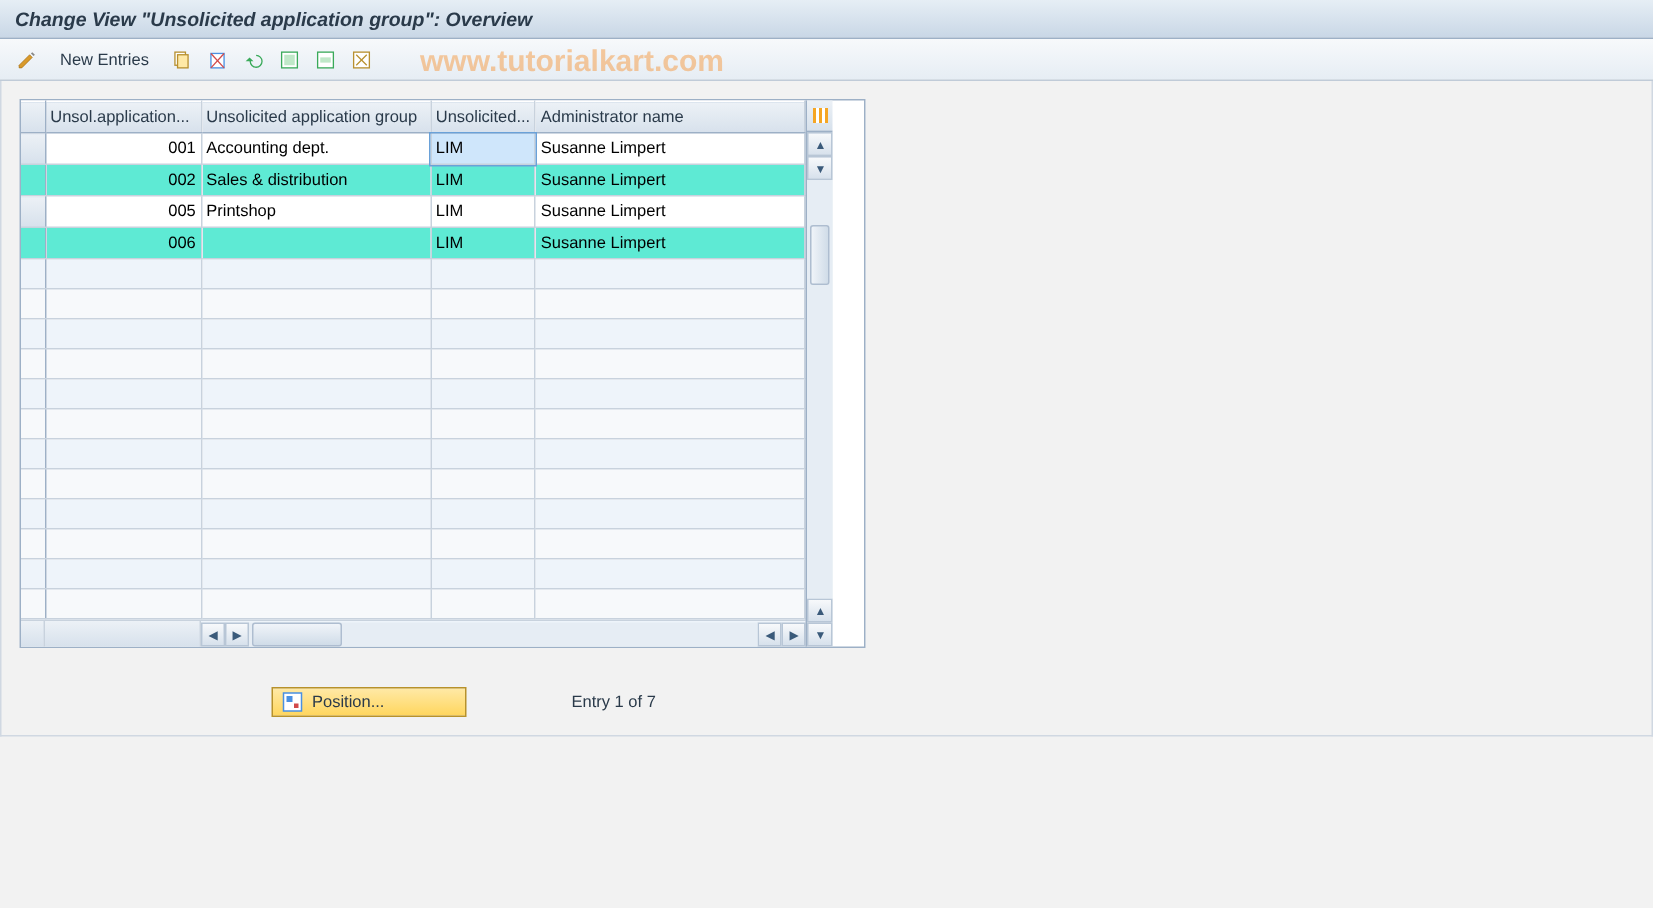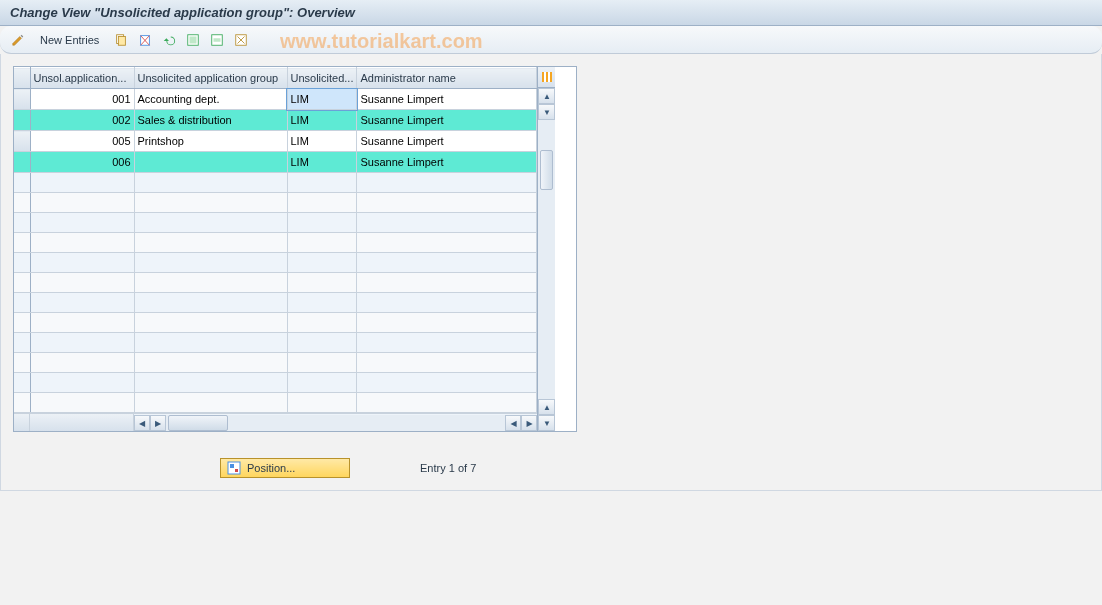--- a/index.html
+++ b/index.html
@@ -18,21 +18,20 @@
   }
 
   
   .toolbar {
     height: 28px;
     background: linear-gradient(to bottom, #f7f9fb, #e6edf4);
     border-bottom: 1px solid #c0cbd8;
     display: flex; align-items: center;
     padding: 0 8px; gap: 4px;
     position: relative;
-    border-radius: 11px;
   }
   .tbtn {
     width: 20px; height: 20px;
     display: inline-flex; align-items: center; justify-content: center;
     border: 1px solid transparent; border-radius: 2px;
     cursor: pointer; color: #3a5a7a;
   }
   .tbtn svg { width: 14px; height: 14px; }
   .tbtn-text {
     height: 20px; padding: 0 8px;
@@ -121,21 +120,21 @@
   .hthumb { position:absolute; top:0; bottom:0; left:2px; width:60px; background:linear-gradient(to bottom,#f0f4f9,#d0dce8); border:1px solid #aebdd0; border-radius:2px;}
 
   
   .footer { margin-top: 26px; display:flex; align-items:center; gap: 70px; padding-left: 168px;}
   .pos-btn {
     width: 130px; height: 20px;
     background: linear-gradient(to bottom,#ffe9a6,#ffd65e);
     border: 1px solid #b8922b;
     display:flex; align-items:center; gap:6px;
     padding: 0 6px; cursor:pointer;
-    font-size:11px; color:#2a3a4a;margin-left:39px;
+    font-size:11px; color:#2a3a4a;
   }
   .pos-btn .ico { width:14px; height:14px; display:inline-flex; }
   .entry-text { font-size:11px; color:#2a3a4a;text-align:right; }
 
   .frame { border:1px solid #d0d8e2; border-top:none; padding:4px; background:#f2f2f2;}
 </style>
 </head>
 <body>
 <div class="app">
 

